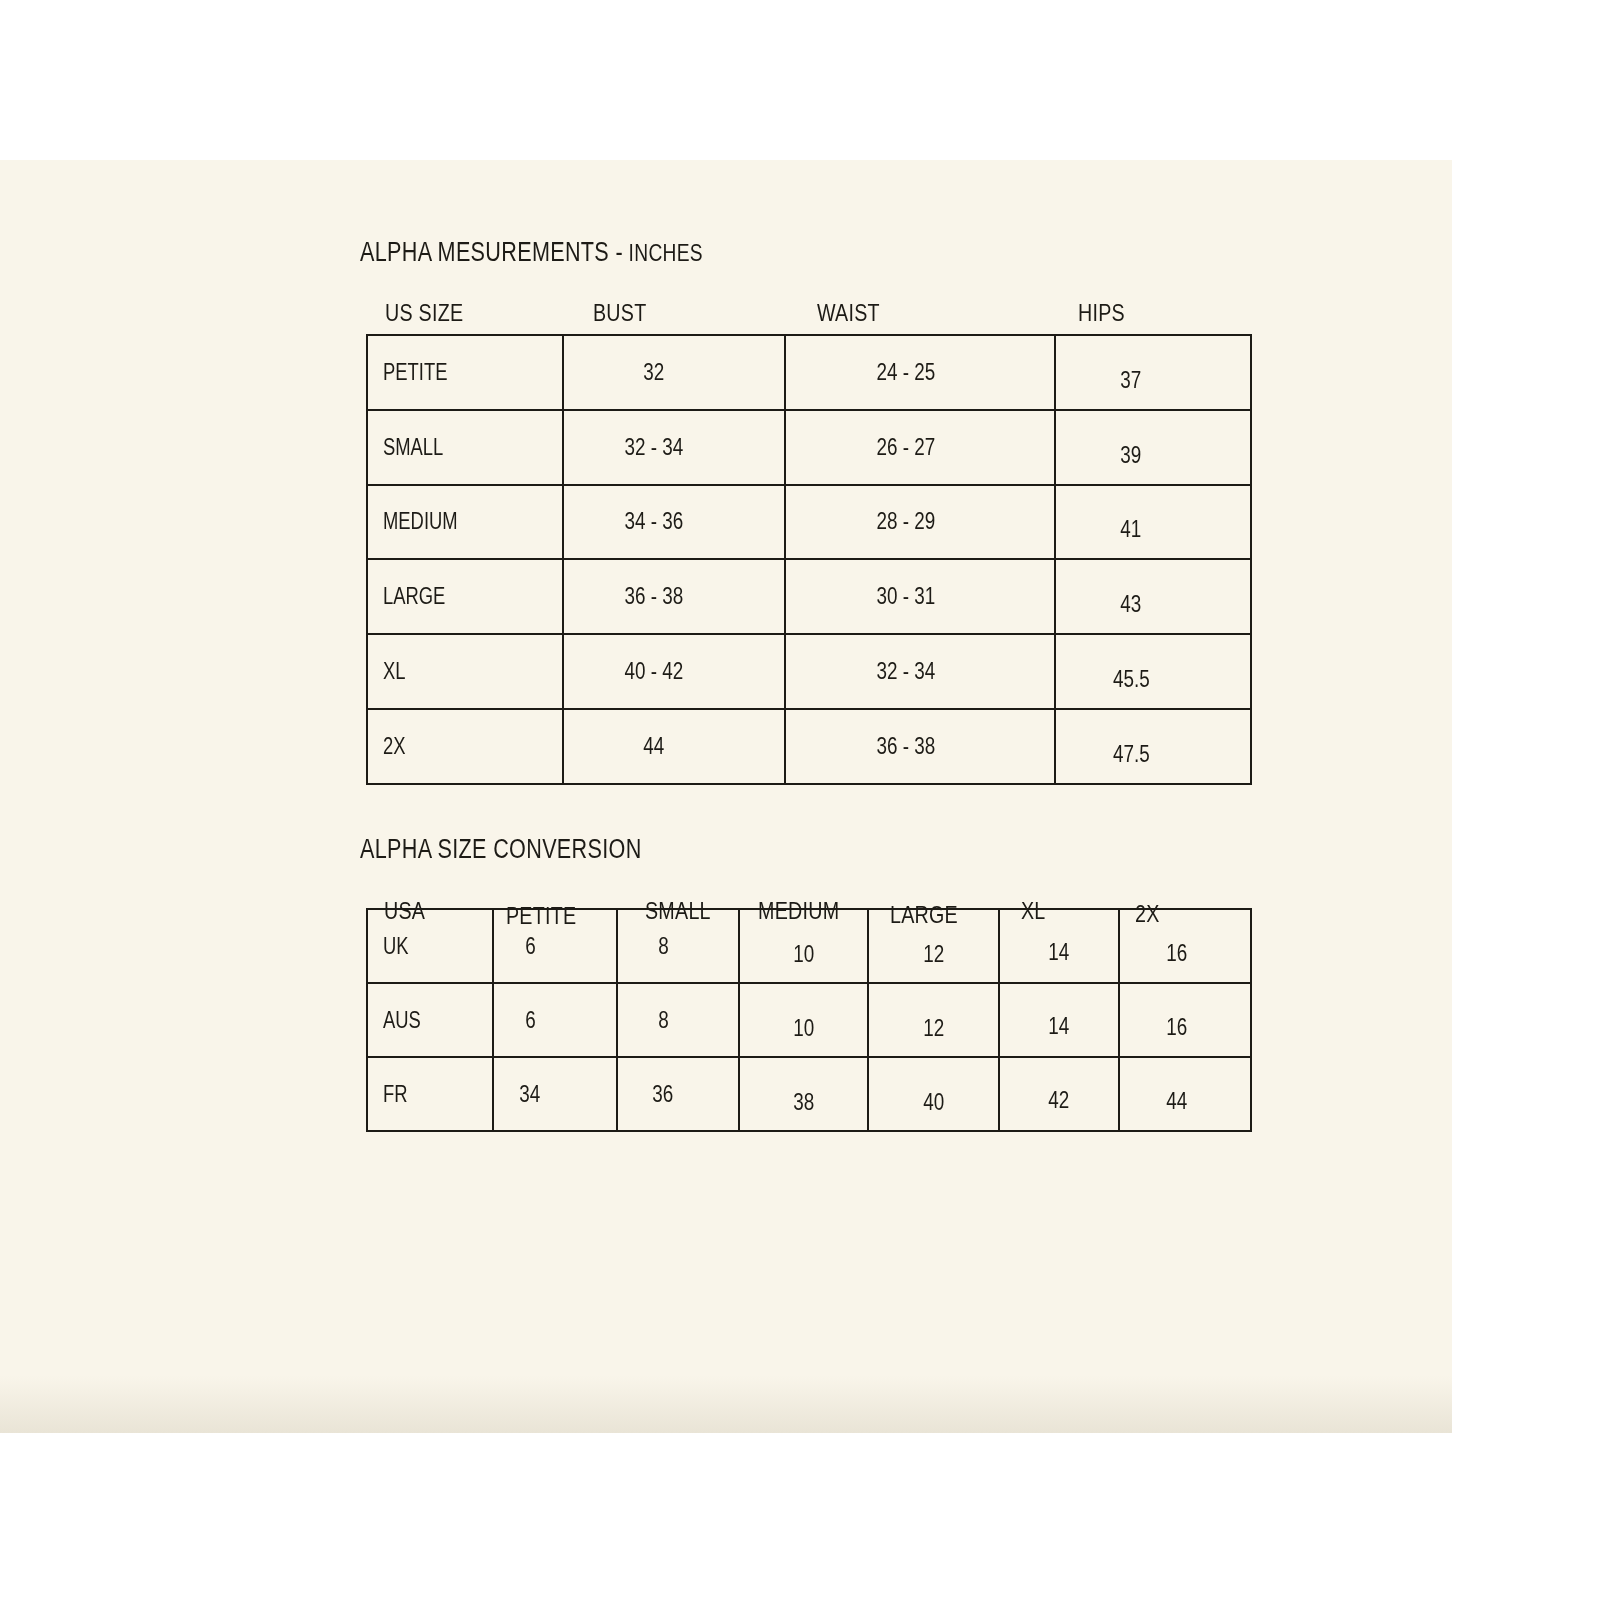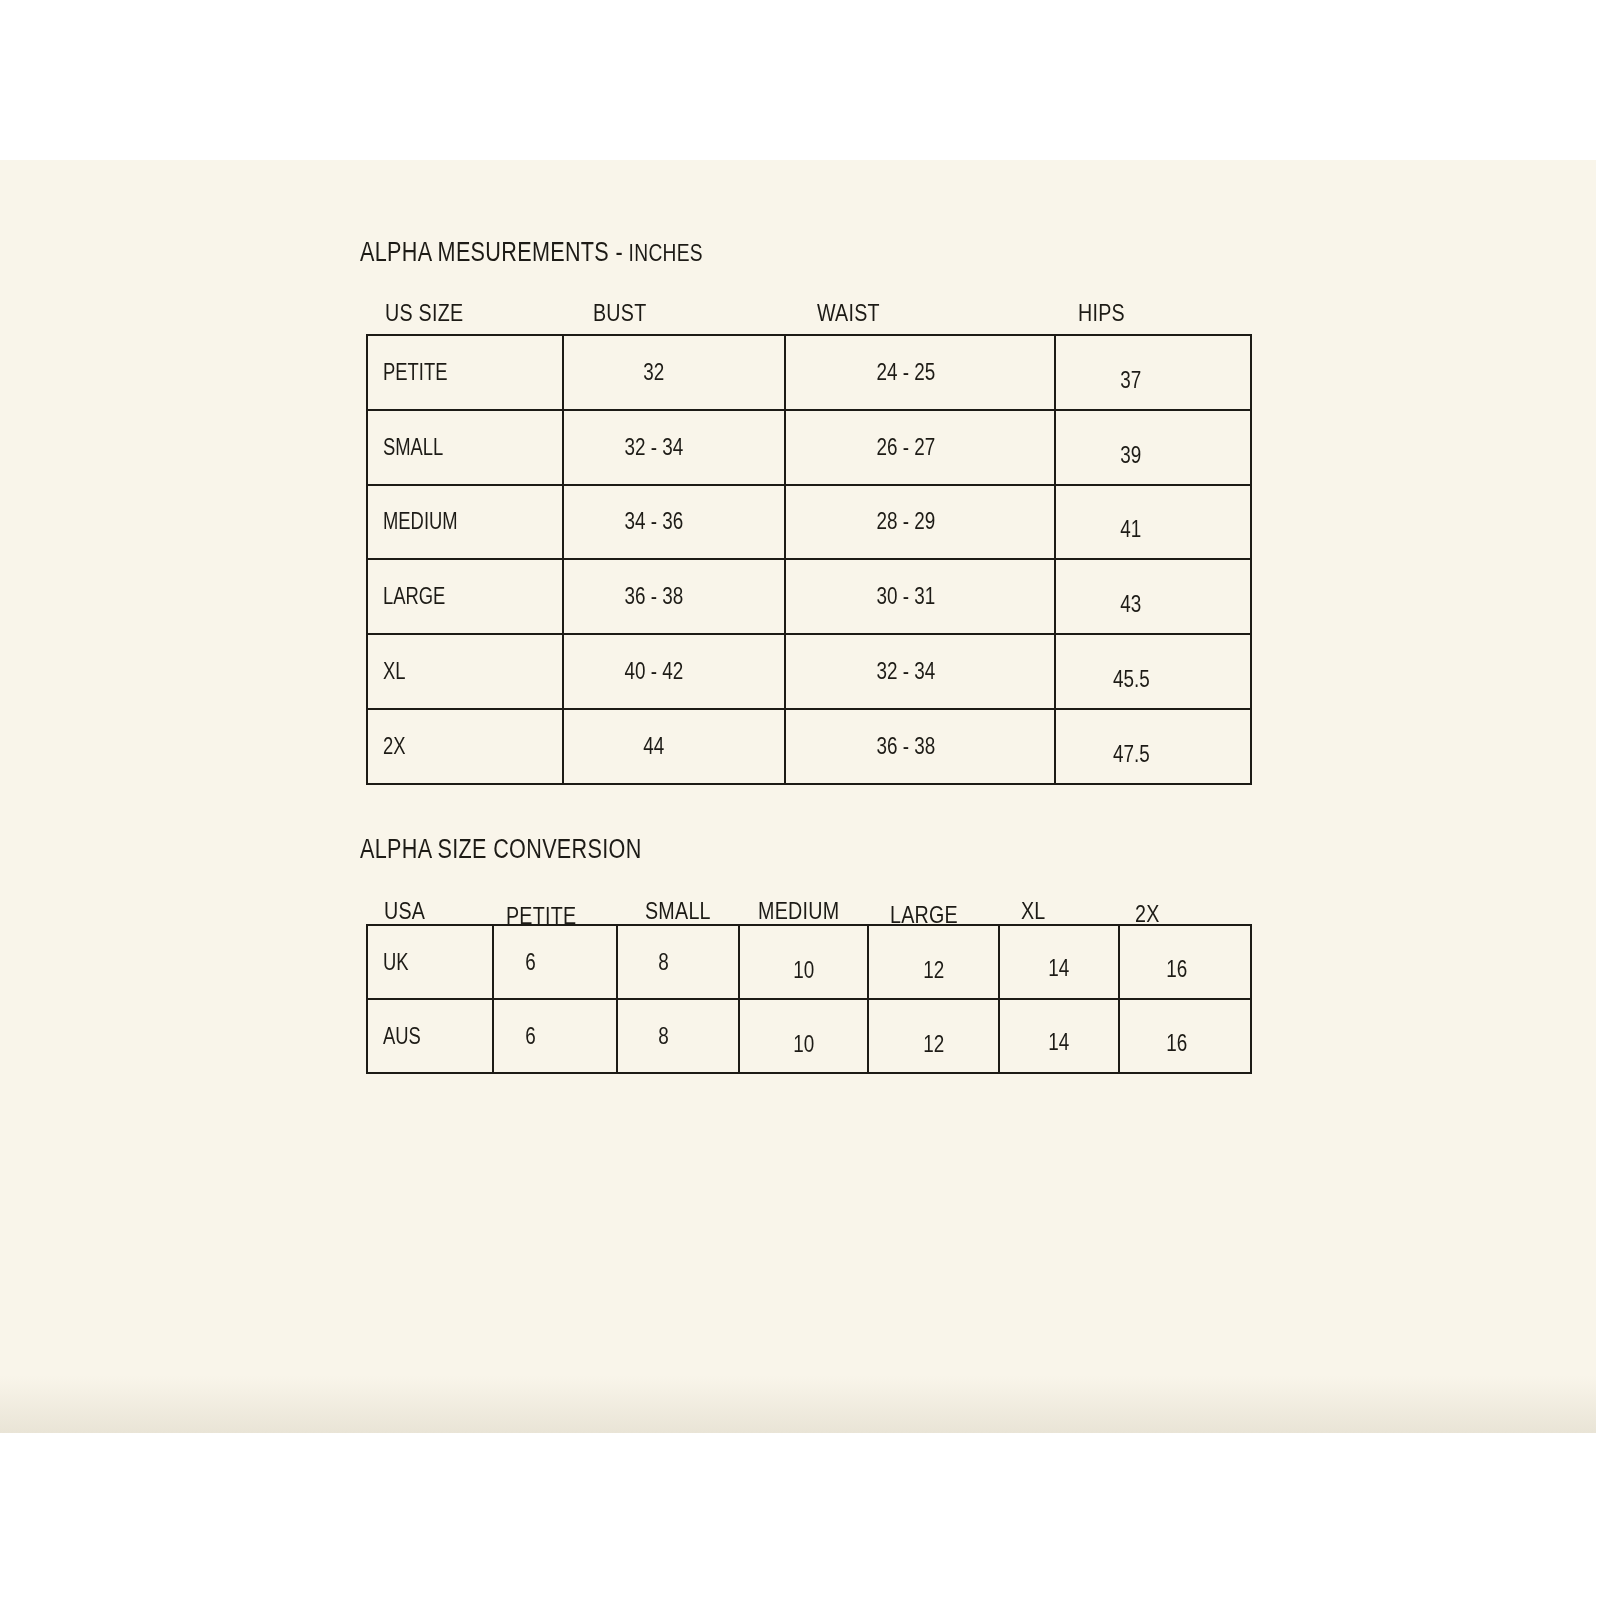--- a/index.html
+++ b/index.html
@@ -5,21 +5,21 @@
   html,body{margin:0;padding:0;}
   body{
     width:1600px;height:1600px;
     background:#ffffff;
     font-family:"Liberation Sans", sans-serif;
     color:#1d1b16;
     overflow:hidden;
     position:relative;
   }
   .sheet{
-    position:absolute;left:0;top:160px;width:1596px;height:1273px;
+    position:absolute;left:0;top:160px;width:1452px;height:1273px;
     background:linear-gradient(180deg,#f9f5ea 0%,#f9f5ea 95.5%,#e9e4d6 100%);
   }
   
   .title{
     position:absolute;
     transform:scaleX(.80);
     transform-origin:left top;
     white-space:nowrap;
     line-height:1;
   }
@@ -51,21 +51,21 @@
   .thead2 .hd:nth-child(6){left:1021px;}
   .thead2 .hd:nth-child(7){left:1135px;top:742px;}
   
   table.grid{
     position:absolute;
     border-collapse:collapse;
     table-layout:fixed;
     background:transparent;
   }
   #t1{left:366px;top:174px;width:884px;}
-  #t2{left:366px;top:764px;width:884px;}
+  #t2{left:366px;top:748px;width:884px;}
   table.grid td{
     border:2.5px solid #1d1b16;
     vertical-align:middle;
     text-align:center;
     padding:0;
     font-size:23px;
   }
   #t1 tr{height:74.8px;}
   #t2 tr{height:74px;}
   table.grid td:first-child{text-align:left;padding-left:15px;}
@@ -181,16 +181,25 @@
       </tr>
       <tr>
         <td><span class="txt cl">AUS</span></td>
         <td><span class="txt cv">6</span></td>
         <td><span class="txt cv">8</span></td>
         <td><span class="txt cv">10</span></td>
         <td><span class="txt cv">12</span></td>
         <td><span class="txt cv">14</span></td>
         <td><span class="txt cv">16</span></td>
       </tr>
+      <tr>
+        <td><span class="txt cl">FR</span></td>
+        <td><span class="txt cv">34</span></td>
+        <td><span class="txt cv">36</span></td>
+        <td><span class="txt cv">38</span></td>
+        <td><span class="txt cv">40</span></td>
+        <td><span class="txt cv">42</span></td>
+        <td><span class="txt cv">44</span></td>
+      </tr>
     </tbody>
   </table>
 
 </div>
 
 </body></html>

